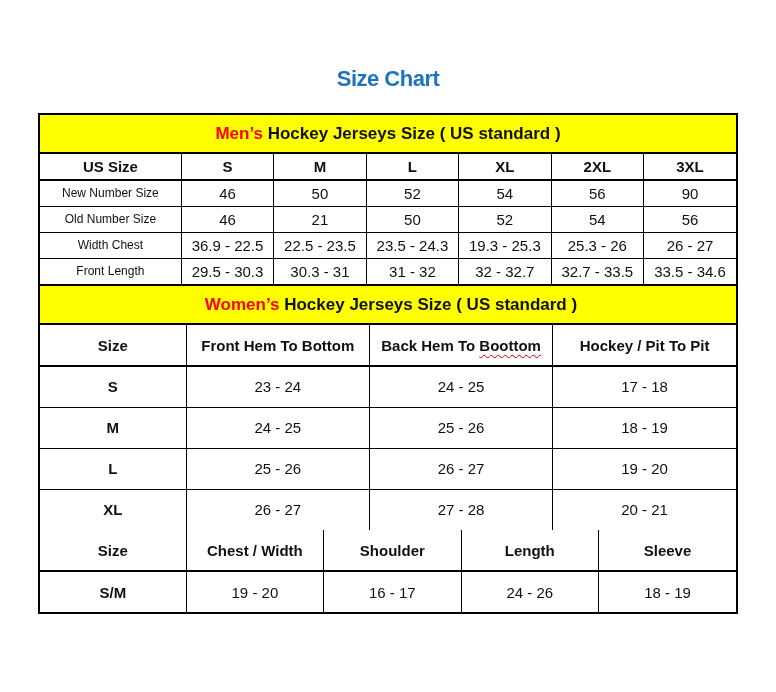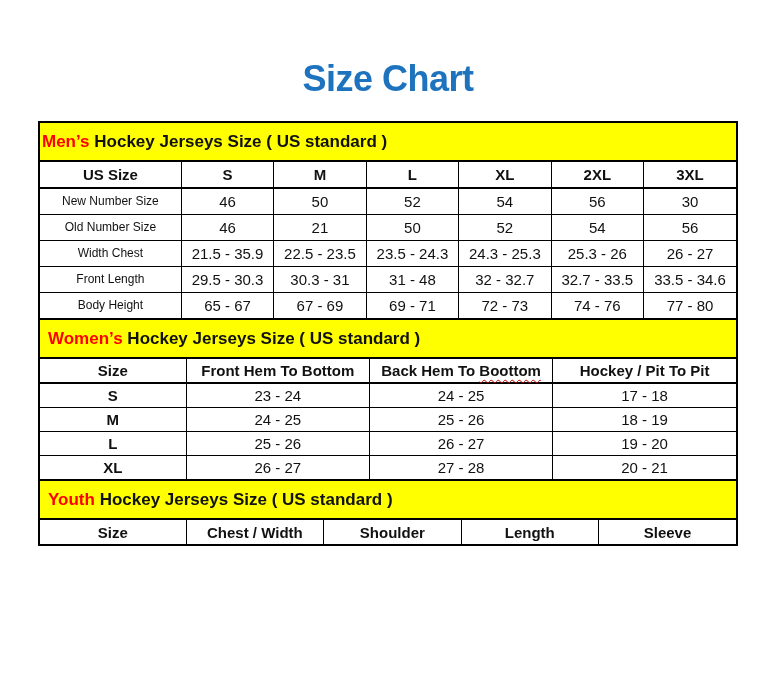--- a/index.html
+++ b/index.html
@@ -10,48 +10,48 @@
     --squiggle-red:#C00000;
   }
   *{box-sizing:border-box;}
   html,body{margin:0;padding:0;}
   body{
     width:776px;height:692px;background:#ffffff;
     font-family:"Liberation Sans","DejaVu Sans",sans-serif;
     color:#111111;overflow:hidden;
   }
   .page-title{
-    margin:0;padding-top:58px;text-align:center;
-    font-size:36px;font-weight:bold;color:var(--title-color);
+    margin:8px;padding-top:58px;text-align:center;
+    font-size:22px;font-weight:bold;color:var(--title-color);
     letter-spacing:-0.5px;
   }
   .chart{
     width:700px;margin:21px auto 0;
     border:2px solid var(--border-black);
   }
   .band{
     background:var(--band-yellow);
-    text-align:left;font-weight:bold;font-size:17px;line-height:21px;
+    text-align:center;font-weight:bold;font-size:17px;line-height:21px;
     padding:8px 2px;
     border-bottom:2px solid var(--border-black);
   }
   .band .hl{color:var(--accent-red);}
   .sec + .sec .band{border-top:2px solid var(--border-black);padding-left:8px;}
   table{
     width:100%;border-collapse:collapse;border-style:hidden;
     table-layout:fixed;
   }
   th,td{
     border:1px solid var(--border-black);
     text-align:center;vertical-align:middle;
     font-size:15px;padding:0;height:26px;
   }
   thead th{font-weight:bold;border-bottom-width:2px;margin-top:7px;}
   .t-mens tbody th{font-weight:normal;font-size:12px;}
-  .t-womens td, .t-womens th, .t-youth td, .t-youth th{height:24px;}
+  .t-womens td, .t-womens th, .t-youth td, .t-youth th{height:41px;}
   .t-womens tbody th, .t-youth tbody th{font-weight:bold;}
   .t-mens col.c0{width:20.3%;}
   .t-womens col.c0{width:21%;}
   .t-youth col.c0{width:21%;}
   .typo{
     text-decoration-line:underline;
     text-decoration-style:wavy;
     text-decoration-color:var(--squiggle-red);
     text-decoration-thickness:1px;
     text-underline-offset:3px;
@@ -88,57 +88,48 @@
         </tr>
       </thead>
       <tbody>
         <tr>
           <th>New Number Size</th>
           <td>46</td>
           <td>50</td>
           <td>52</td>
           <td>54</td>
           <td>56</td>
-          <td>30</td>
+          <td>90</td>
         </tr>
         <tr>
           <th>Old Number Size</th>
           <td>46</td>
           <td>21</td>
           <td>50</td>
           <td>52</td>
           <td>54</td>
           <td>56</td>
         </tr>
         <tr>
           <th>Width Chest</th>
-          <td>21.5 - 35.9</td>
+          <td>36.9 - 22.5</td>
           <td>22.5 - 23.5</td>
           <td>23.5 - 24.3</td>
-          <td>24.3 - 25.3</td>
+          <td>19.3 - 25.3</td>
           <td>25.3 - 26</td>
           <td>26 - 27</td>
         </tr>
         <tr>
           <th>Front Length</th>
           <td>29.5 - 30.3</td>
           <td>30.3 - 31</td>
-          <td>31 - 48</td>
+          <td>31 - 32</td>
           <td>32 - 32.7</td>
           <td>32.7 - 33.5</td>
           <td>33.5 - 34.6</td>
-        </tr>
-        <tr>
-          <th>Body Height</th>
-          <td>65 - 67</td>
-          <td>67 - 69</td>
-          <td>69 - 71</td>
-          <td>72 - 73</td>
-          <td>74 - 76</td>
-          <td>77 - 80</td>
         </tr>
       </tbody>
     </table>
   </section>
 
   <section class="sec">
     <div class="band"><span class="hl">Women’s</span><span> Hockey Jerseys Size ( US standard )</span></div>
     <table class="t-womens">
       <colgroup>
           <col class="c0">
@@ -177,36 +168,42 @@
           <th>XL</th>
           <td>26 - 27</td>
           <td>27 - 28</td>
           <td>20 - 21</td>
         </tr>
       </tbody>
     </table>
   </section>
 
   <section class="sec">
-    <div class="band"><span class="hl">Youth</span><span> Hockey Jerseys Size ( US standard )</span></div>
     <table class="t-youth">
       <colgroup>
           <col class="c0">
           <col>
           <col>
           <col>
           <col>
         </colgroup>
       <thead>
         <tr>
           <th>Size</th>
           <th>Chest / Width</th>
           <th>Shoulder</th>
           <th>Length</th>
           <th>Sleeve</th>
         </tr>
       </thead>
       <tbody>
+        <tr>
+          <th>S/M</th>
+          <td>19 - 20</td>
+          <td>16 - 17</td>
+          <td>24 - 26</td>
+          <td>18 - 19</td>
+        </tr>
       </tbody>
     </table>
   </section>
 
 </div>
 
 </body></html>

